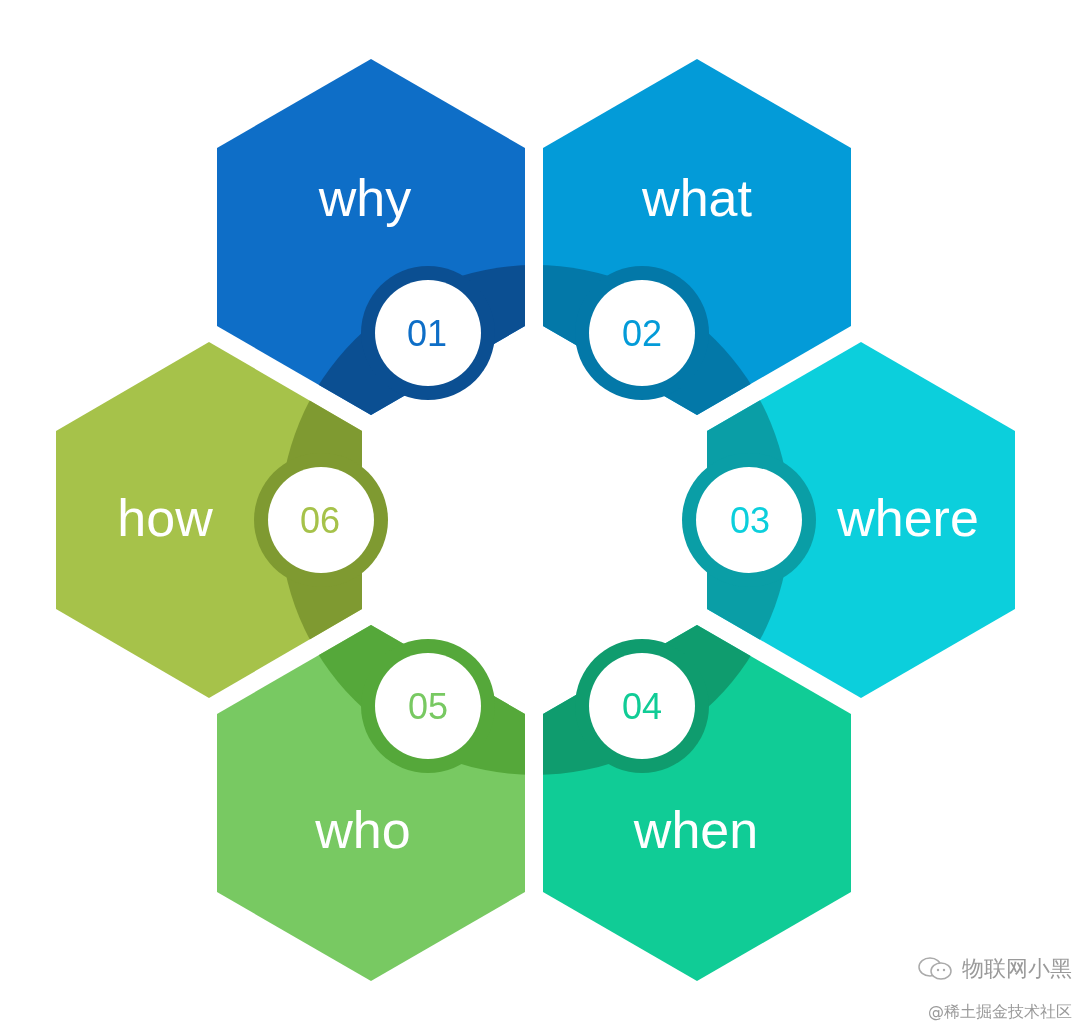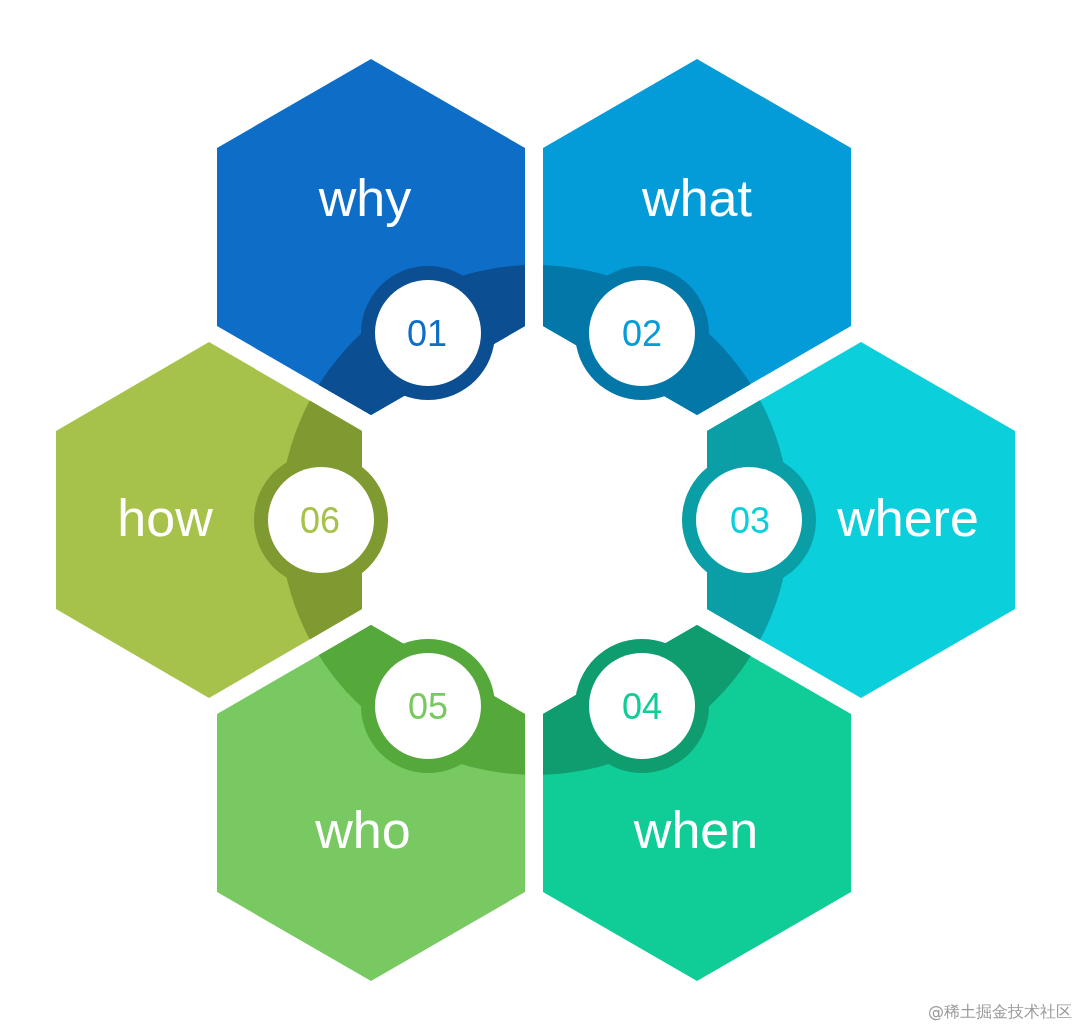--- a/index.html
+++ b/index.html
@@ -2,21 +2,21 @@
 <html><head>
 <meta charset="utf-8">
 <style>
   html, body { margin: 0; padding: 0; background: #ffffff; }
   body { width: 1080px; height: 1029px; position: relative; overflow: hidden; }
   svg.diagram { position: absolute; left: 0; top: 0; }
   .label { font-family: "Liberation Sans", sans-serif; fill: #ffffff; font-size: 52px; }
   .num { font-family: "Liberation Sans", sans-serif; font-size: 36px; }
   .watermark { position: absolute; right: 8px; bottom: 6px; font-family: "DejaVu Sans", sans-serif; color: #9a9a9a; text-align: right; }
   .wm-line1 { font-size: 22px; display: flex; align-items: center; justify-content: flex-end; gap: 6px; }
-  .wm-line2 { font-size: 16px; margin-top: 1px; }
+  .wm-line2 { font-size: 16px; margin-top: 18px; }
   .wechat-icon { width: 40px; height: 28px; }
 </style>
 </head>
 <body>
 
 <svg class="diagram" width="1080" height="1029" viewBox="0 0 1080 1029" xmlns="http://www.w3.org/2000/svg">
   <defs>
     <clipPath id="ringclip">
         <circle cx="535" cy="520" r="255"></circle>
       </clipPath>
@@ -84,14 +84,23 @@
     <text class="num" x="428" y="719" text-anchor="middle" fill="#78c962">05</text>
   </g>
   <g>
     <circle cx="321" cy="520" r="67" fill="#7f9a31"></circle>
     <circle cx="321" cy="520" r="53" fill="#ffffff"></circle>
     <text class="num" x="320" y="533" text-anchor="middle" fill="#a6c24a">06</text>
   </g>
 </svg>
 
 <div class="watermark">
+  <div class="wm-line1">
+    <svg class="wechat-icon" viewBox="0 0 40 28">
+      <ellipse cx="14" cy="12" rx="11" ry="9" fill="none" stroke="#aaaaaa" stroke-width="1.5"></ellipse>
+      <ellipse cx="25" cy="16" rx="10" ry="8" fill="#ffffff" stroke="#aaaaaa" stroke-width="1.5"></ellipse>
+      <circle cx="22" cy="15" r="1.2" fill="#aaaaaa"></circle>
+      <circle cx="28" cy="15" r="1.2" fill="#aaaaaa"></circle>
+    </svg>
+    <span>物联网小黑</span>
+  </div>
   <div class="wm-line2">@稀土掘金技术社区</div>
 </div>
 
 </body></html>

